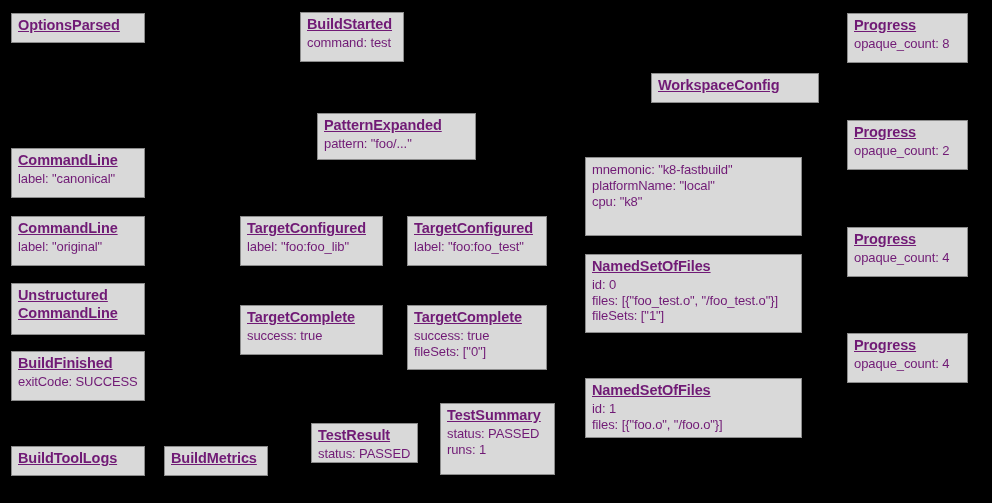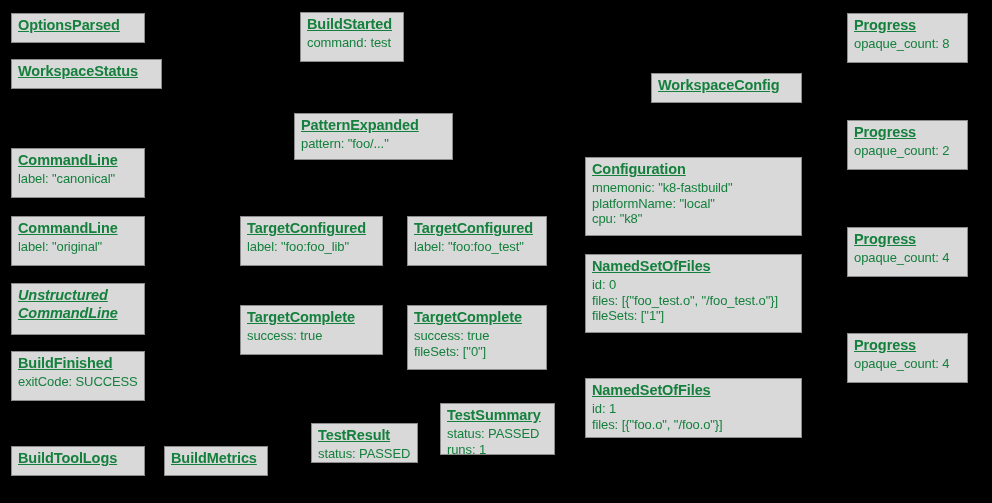--- a/index.html
+++ b/index.html
@@ -13,58 +13,54 @@
     height: 503px;
     background: #000000;
     overflow: hidden;
     font-family: "Liberation Sans", sans-serif;
   }
   .node {
     position: absolute;
     box-sizing: border-box;
     background: #d9d9d9;
     border: 1px solid #8c8c8c;
-    color: #15803d;
+    color: #701a75;
     padding: 3px 6px 20px 6px;
     line-height: 1.22;
     overflow: hidden;
   }
   .node-title {
     display: block;
     font-size: 14.5px;
     font-weight: bold;
     text-decoration: underline;
     white-space: nowrap;
     letter-spacing: -0.1px;
   }
   .node-title.wrap {
     white-space: normal;
-    font-style: italic;
   }
   .node-fields {
     display: block;
     margin-top: 1px;
   }
   .node-field {
     display: block;
     font-size: 13px;
     font-weight: normal;
     white-space: nowrap;
     letter-spacing: -0.1px;
   }
 </style>
 </head>
 <body>
 
 <div id="canvas">
     <div class="node" style="left: 11px; top: 13px; width: 134px; height: 30px;">
       <span class="node-title">OptionsParsed</span>
-    </div>
-    <div class="node" style="left: 11px; top: 59px; width: 151px; height: 30px;">
-      <span class="node-title">WorkspaceStatus</span>
     </div>
     <div class="node" style="left: 11px; top: 148px; width: 134px; height: 50px;">
       <span class="node-title">CommandLine</span>
       <span class="node-fields">
         <span class="node-field">label: "canonical"</span>
       </span>
     </div>
     <div class="node" style="left: 11px; top: 216px; width: 134px; height: 50px;">
       <span class="node-title">CommandLine</span>
       <span class="node-fields">
@@ -85,21 +81,21 @@
     </div>
     <div class="node" style="left: 164px; top: 446px; width: 104px; height: 30px;">
       <span class="node-title">BuildMetrics</span>
     </div>
     <div class="node" style="left: 300px; top: 12px; width: 104px; height: 50px;">
       <span class="node-title">BuildStarted</span>
       <span class="node-fields">
         <span class="node-field">command: test</span>
       </span>
     </div>
-    <div class="node" style="left: 294px; top: 113px; width: 159px; height: 47px;">
+    <div class="node" style="left: 317px; top: 113px; width: 159px; height: 47px;">
       <span class="node-title">PatternExpanded</span>
       <span class="node-fields">
         <span class="node-field">pattern: "foo/..."</span>
       </span>
     </div>
     <div class="node" style="left: 240px; top: 216px; width: 143px; height: 50px;">
       <span class="node-title">TargetConfigured</span>
       <span class="node-fields">
         <span class="node-field">label: "foo:foo_lib"</span>
       </span>
@@ -122,32 +118,31 @@
         <span class="node-field">success: true</span>
         <span class="node-field">fileSets: ["0"]</span>
       </span>
     </div>
     <div class="node" style="left: 311px; top: 423px; width: 107px; height: 40px;">
       <span class="node-title">TestResult</span>
       <span class="node-fields">
         <span class="node-field">status: PASSED</span>
       </span>
     </div>
-    <div class="node" style="left: 440px; top: 403px; width: 115px; height: 52px;">
+    <div class="node" style="left: 440px; top: 403px; width: 115px; height: 72px;">
       <span class="node-title">TestSummary</span>
       <span class="node-fields">
         <span class="node-field">status: PASSED</span>
         <span class="node-field">runs: 1</span>
       </span>
     </div>
-    <div class="node" style="left: 651px; top: 73px; width: 151px; height: 30px;">
+    <div class="node" style="left: 651px; top: 73px; width: 168px; height: 30px;">
       <span class="node-title">WorkspaceConfig</span>
     </div>
     <div class="node" style="left: 585px; top: 157px; width: 217px; height: 79px;">
-      <span class="node-title">Configuration</span>
       <span class="node-fields">
         <span class="node-field">mnemonic: "k8-fastbuild"</span>
         <span class="node-field">platformName: "local"</span>
         <span class="node-field">cpu: "k8"</span>
       </span>
     </div>
     <div class="node" style="left: 585px; top: 254px; width: 217px; height: 79px;">
       <span class="node-title">NamedSetOfFiles</span>
       <span class="node-fields">
         <span class="node-field">id: 0</span>

